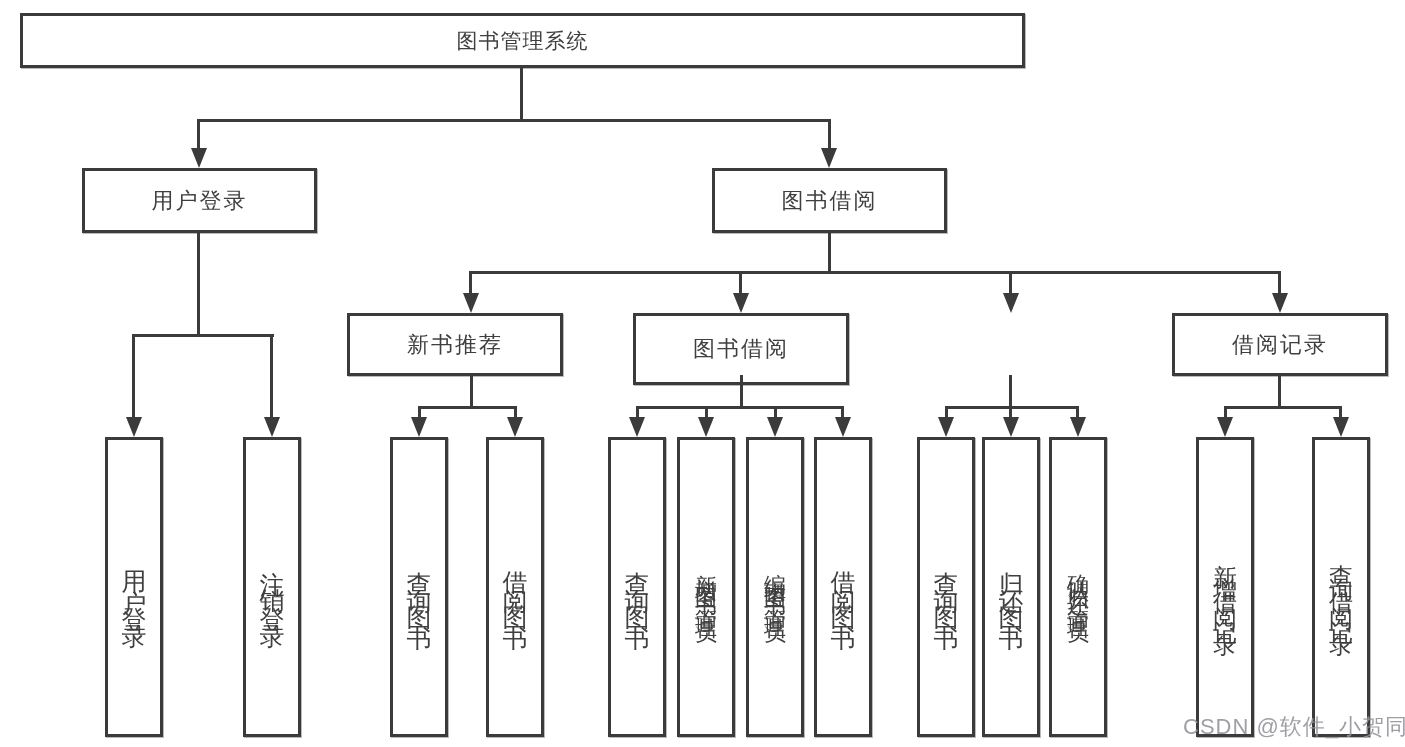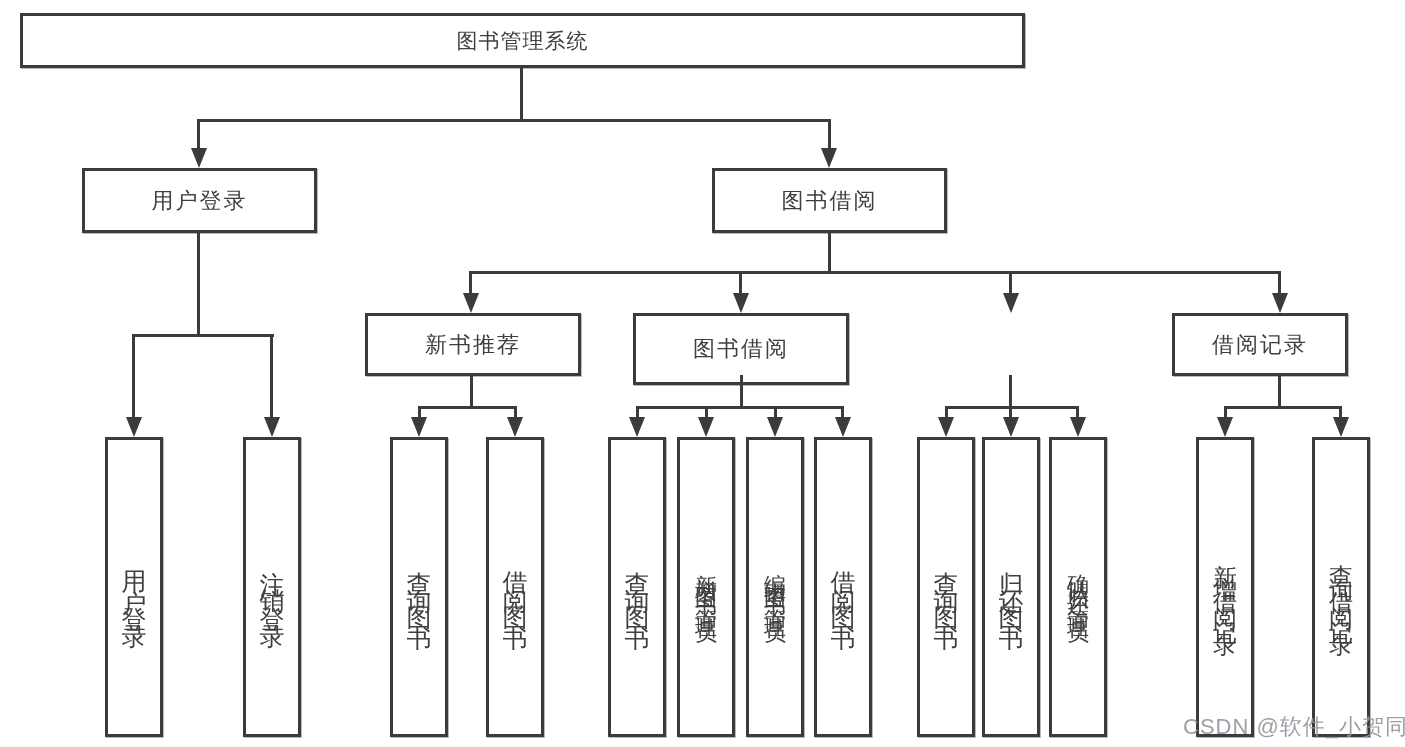--- a/index.html
+++ b/index.html
@@ -85,27 +85,27 @@
   <div class="hline" style="left:470px;top:271px;width:811px;"></div>
   <div class="vline" style="left:469px;top:271px;height:24px;"></div>
   <div class="arrow" style="left:463px;top:293px;"></div>
   <div class="vline" style="left:739px;top:271px;height:24px;"></div>
   <div class="arrow" style="left:733px;top:293px;"></div>
   <div class="vline" style="left:1009px;top:271px;height:24px;"></div>
   <div class="arrow" style="left:1003px;top:293px;"></div>
   <div class="vline" style="left:1278px;top:271px;height:24px;"></div>
   <div class="arrow" style="left:1272px;top:293px;"></div>
 
-  <div class="node branch" style="left:365px;top:313px;width:216px;height:63px;">
+  <div class="node branch" style="left:347px;top:313px;width:216px;height:63px;">
     <span>新书推荐</span>
   </div>
   <div class="node branch" style="left:633px;top:313px;width:216px;height:72px;">
     <span>图书借阅</span>
   </div>
-  <div class="node branch" style="left:1172px;top:313px;width:176px;height:63px;">
+  <div class="node branch" style="left:1172px;top:313px;width:216px;height:63px;">
     <span>借阅记录</span>
   </div>
 
   <div class="vline" style="left:470px;top:375px;height:33px;"></div>
   <div class="hline" style="left:418px;top:406px;width:99px;"></div>
   <div class="vline" style="left:418px;top:406px;height:13px;"></div>
   <div class="arrow" style="left:411px;top:417px;"></div>
   <div class="vline" style="left:514px;top:406px;height:13px;"></div>
   <div class="arrow" style="left:507px;top:417px;"></div>
 

